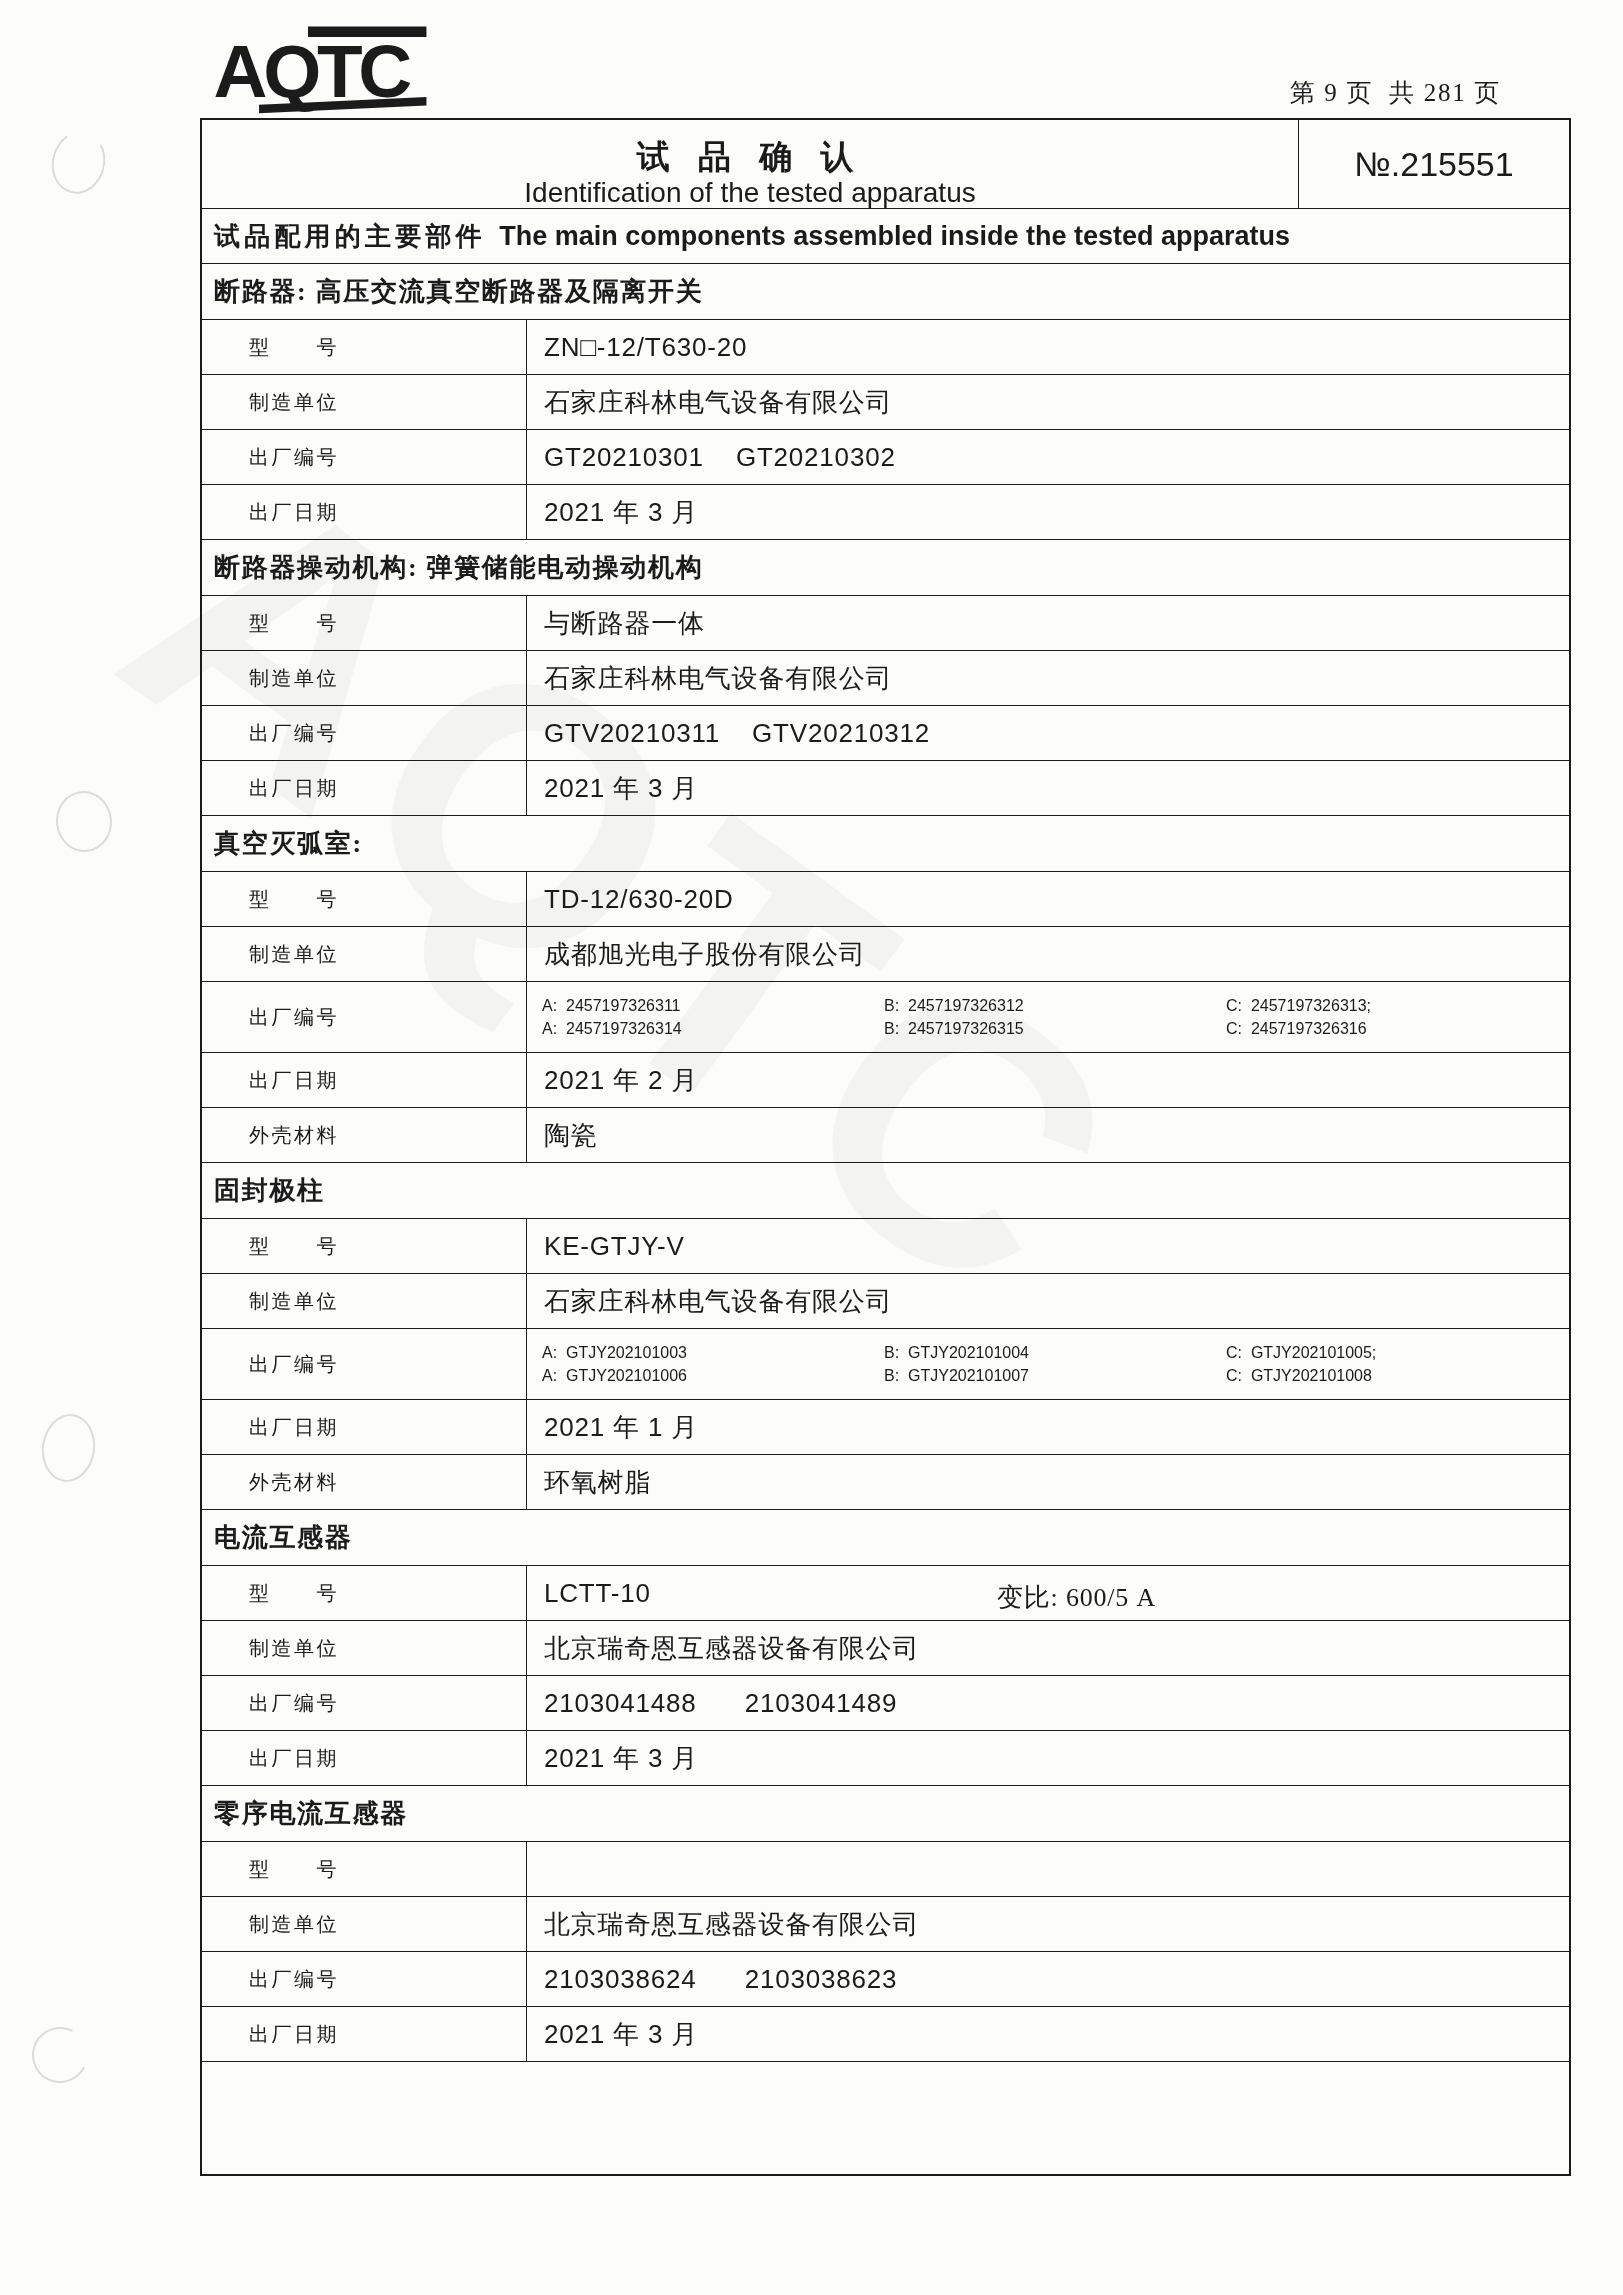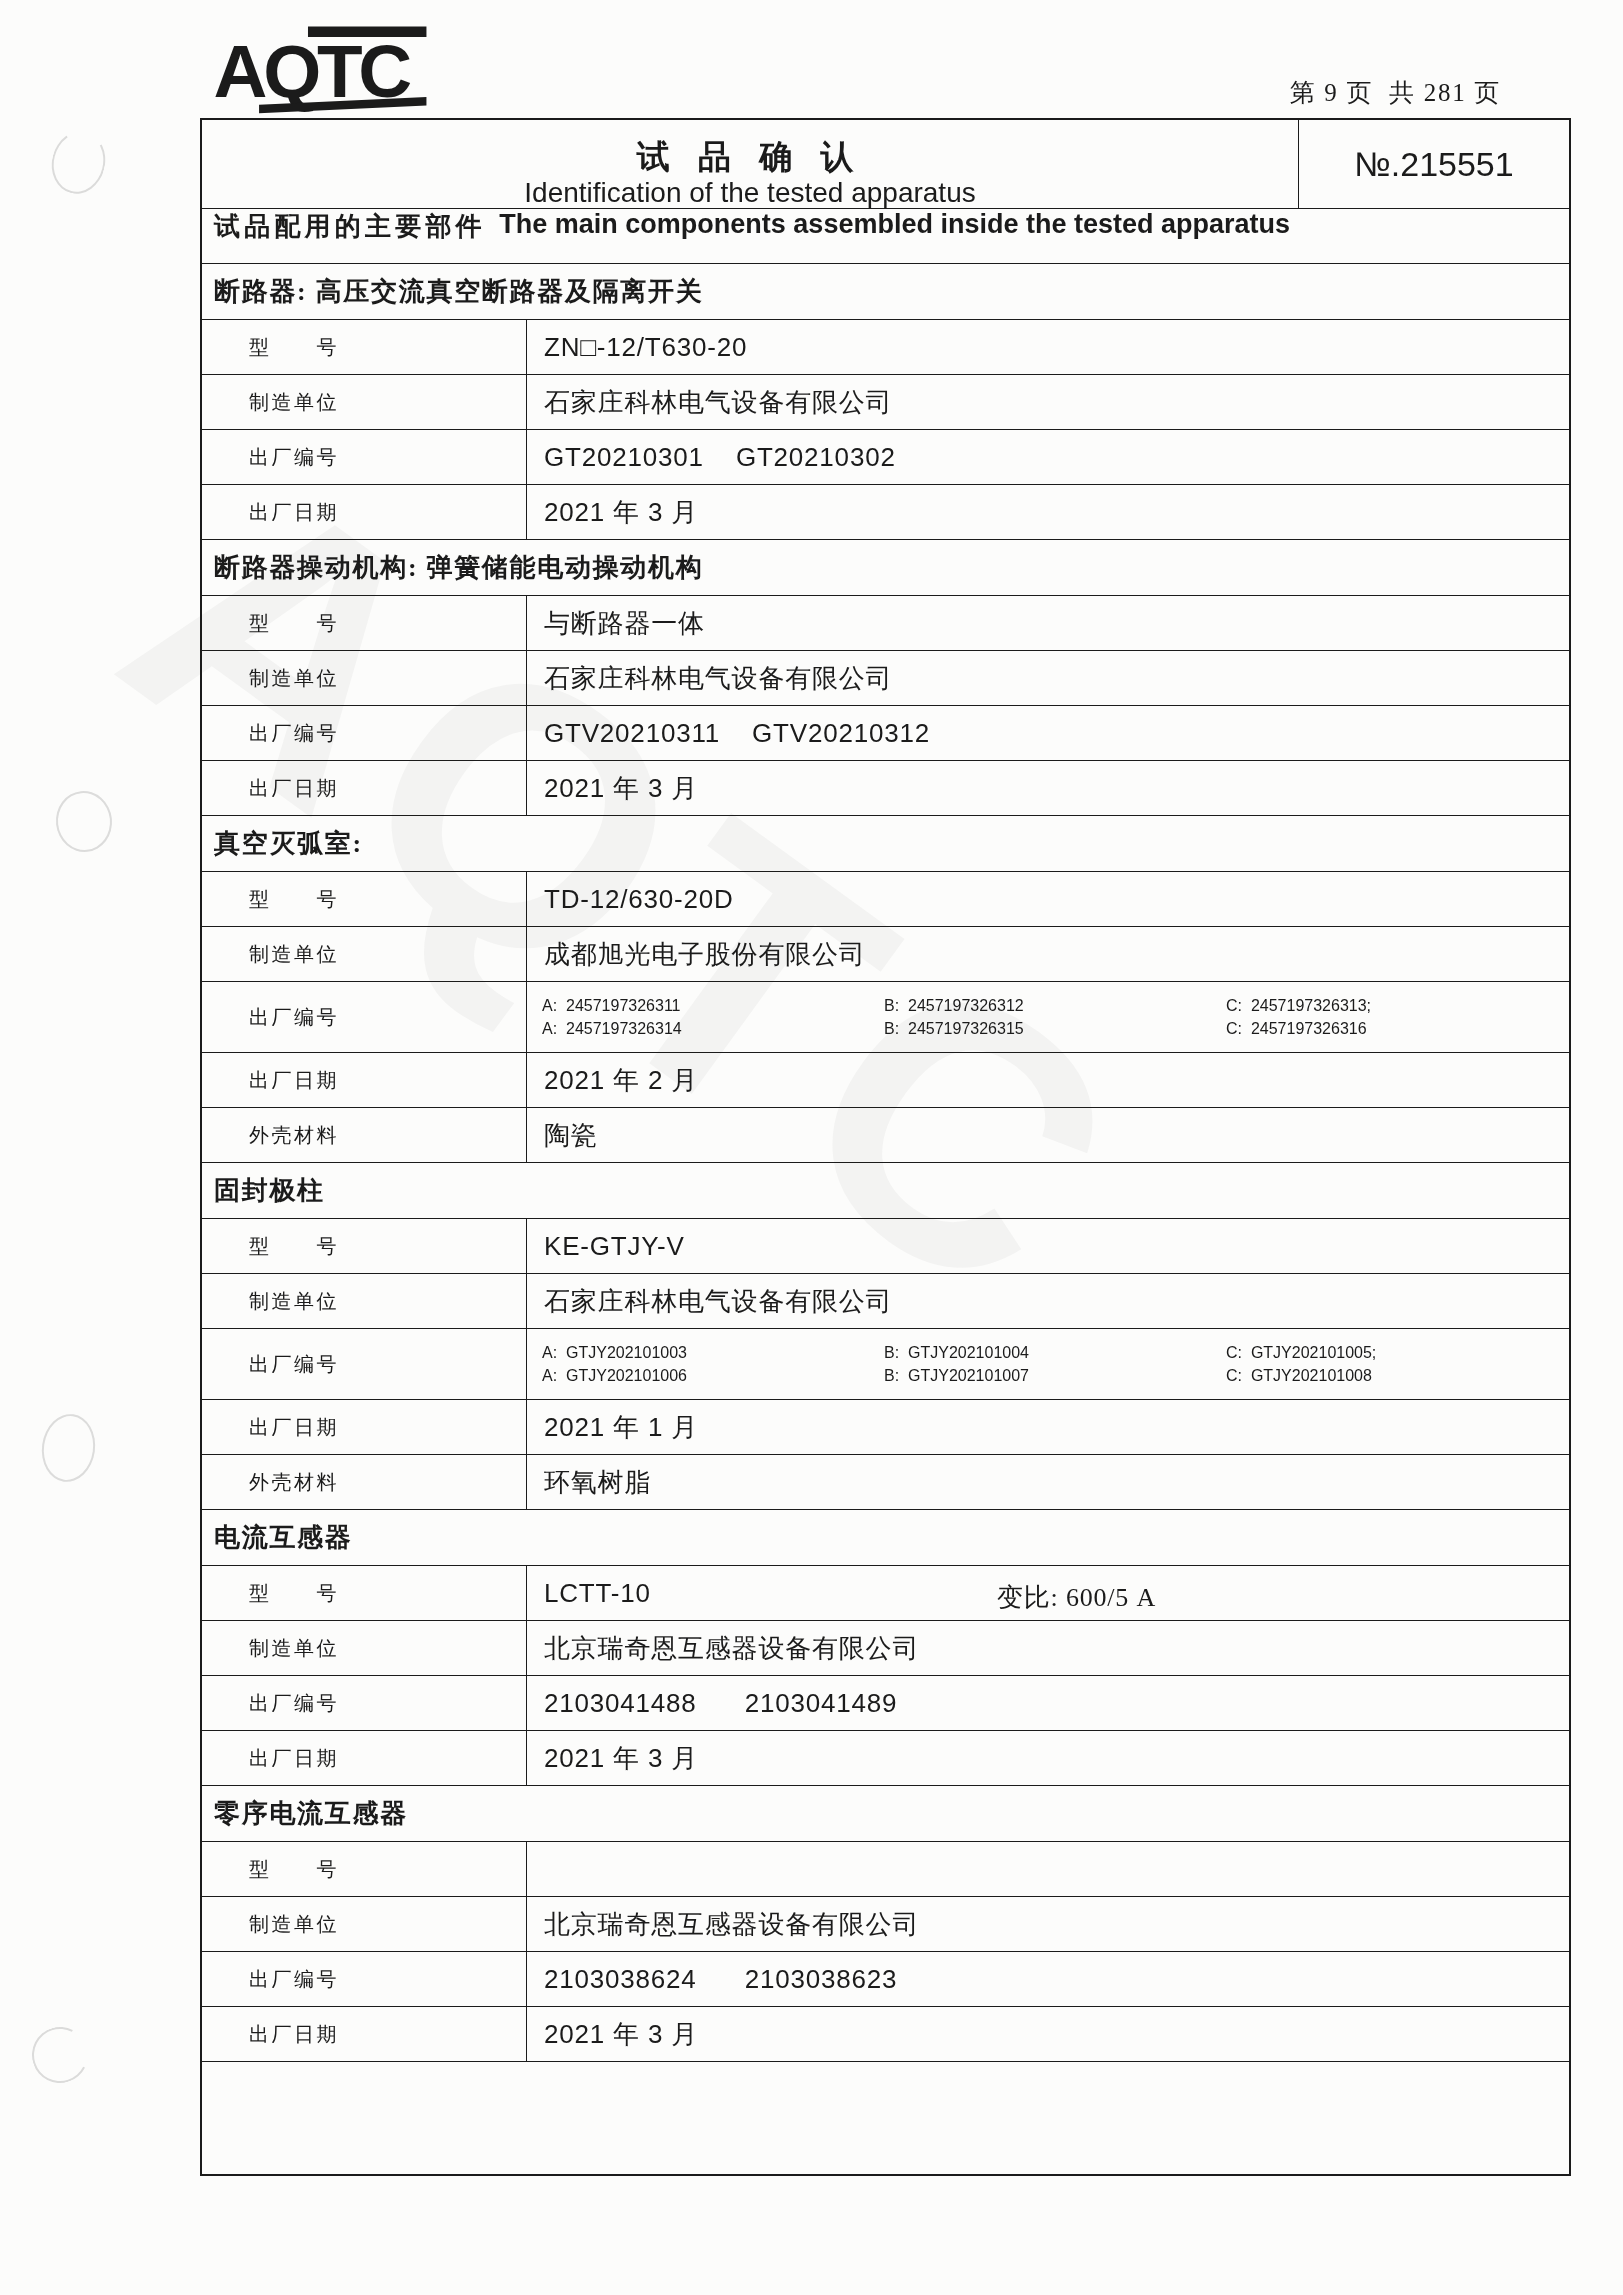--- a/index.html
+++ b/index.html
@@ -62,21 +62,21 @@
     font-size:20px;letter-spacing:2.5px;
   }
   .cell-value{
     flex:1;display:flex;align-items:center;padding-left:17px;
     font-size:26px;position:relative;white-space:pre-wrap;letter-spacing:0.8px;
   }
   .cell-section{
     flex:1;display:flex;align-items:center;padding-left:12px;
     font-size:26px;letter-spacing:1.7px;font-weight:bold;
   }
-  .cell-intro{flex:1;display:flex;padding-left:12px;}
+  .cell-intro{flex:1;display:flex;align-items:center;padding-left:12px;}
   .intro-zh{font-size:26px;font-weight:700;letter-spacing:4.2px;}
   .intro-en{font-size:27px;font-weight:700;margin-left:13.5px;letter-spacing:0;}
   .ratio{position:absolute;left:470px;white-space:pre-wrap;margin-top:8px;}
   .serials{
     flex:1;display:grid;grid-template-columns:342px 342px 1fr;
     align-content:center;row-gap:5px;padding-left:15px;
     font-size:16px;white-space:pre-wrap;
   }
 </style>
 </head>

